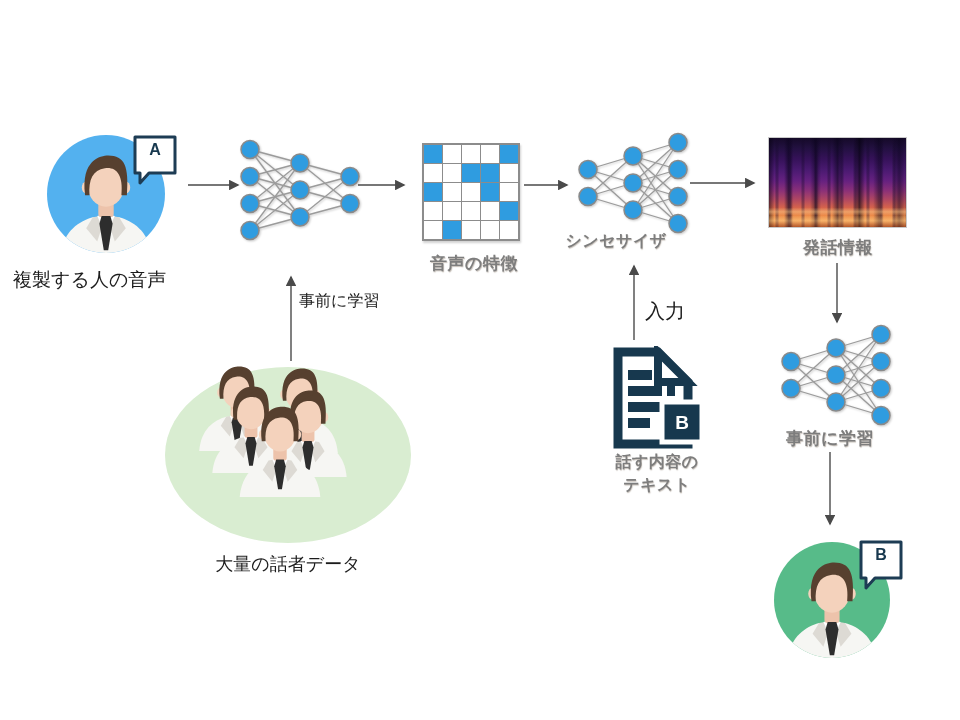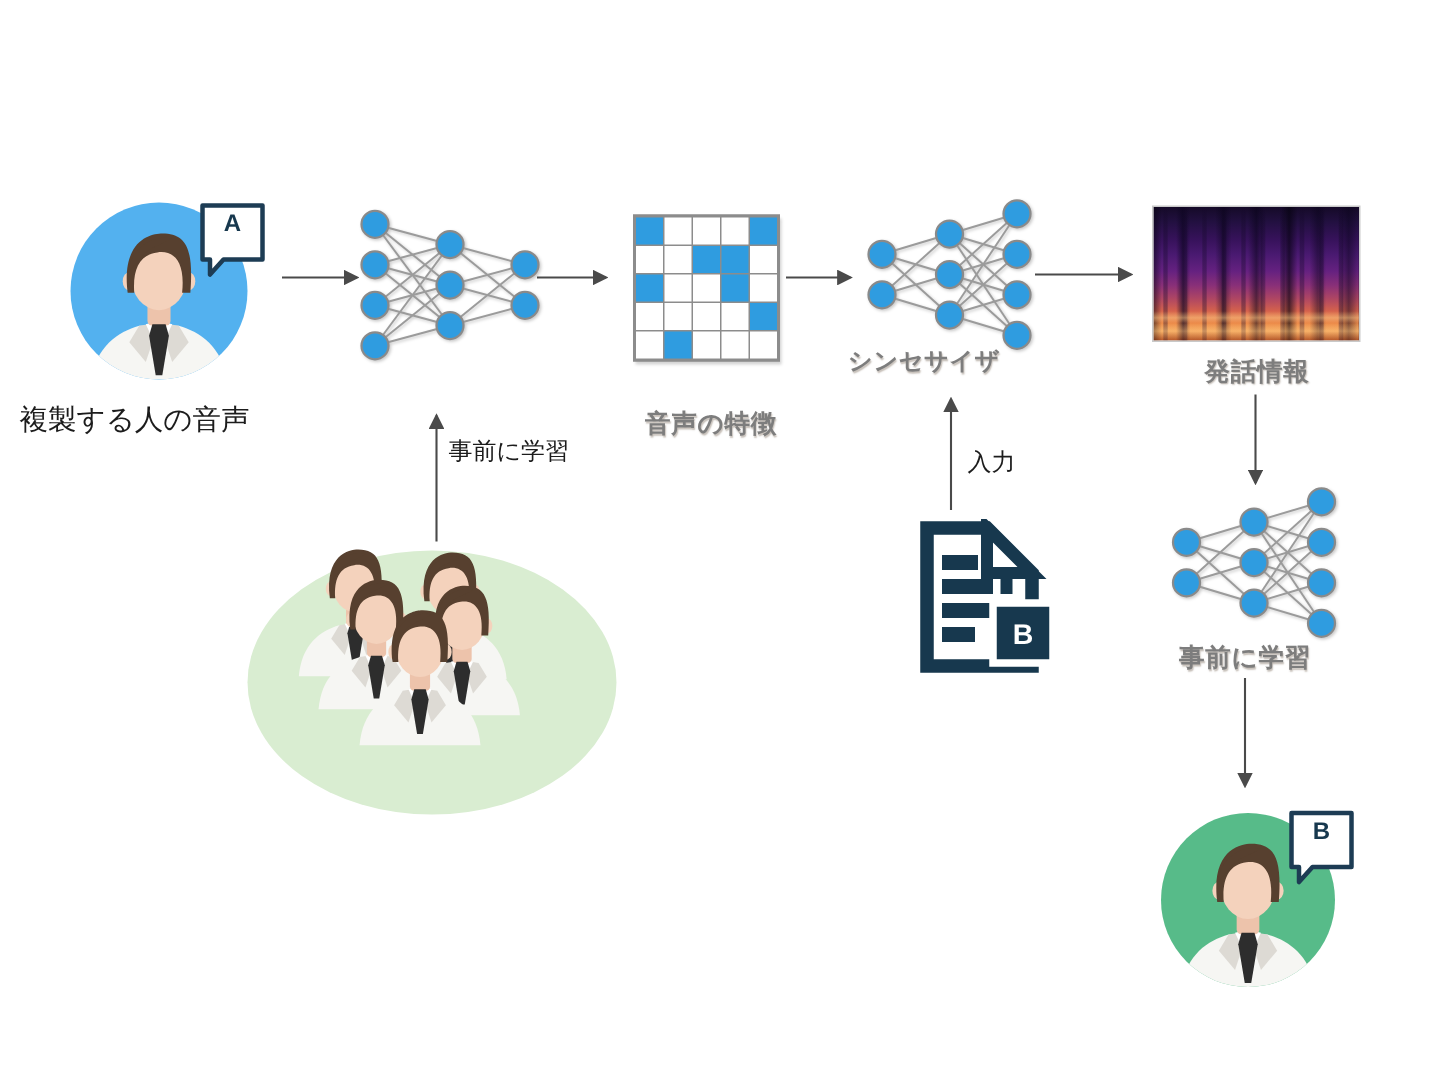--- a/index.html
+++ b/index.html
@@ -151,21 +151,21 @@
       <div class="cell"></div>
       <div class="cell"></div>
       <div class="cell"></div>
       <div class="cell on"></div>
       <div class="cell"></div>
       <div class="cell on"></div>
       <div class="cell"></div>
       <div class="cell"></div>
       <div class="cell"></div>
     </div>
-  <div class="abs lbl-gray" style="left:414px;top:252px;width:120px;margin-top:19px;">音声の特徴</div>
+  <div class="abs lbl-gray" style="left:414px;top:252px;width:120px;">音声の特徴</div>
 
   <svg class="abs" style="left:578px;top:118px;" width="110" height="130" data-nn="synthesizer">
       <g stroke="#9b9b9b" stroke-width="1.3">
         <line x1="10" y1="51.5" x2="55" y2="38"></line>
         <line x1="10" y1="51.5" x2="55" y2="65"></line>
         <line x1="10" y1="51.5" x2="55" y2="92"></line>
         <line x1="10" y1="78.5" x2="55" y2="38"></line>
         <line x1="10" y1="78.5" x2="55" y2="65"></line>
         <line x1="10" y1="78.5" x2="55" y2="92"></line>
         <line x1="55" y1="38" x2="100" y2="24.5"></line>
@@ -241,32 +241,37 @@
       <rect x="18" y="40" width="34" height="10"></rect>
       <rect x="57" y="40" width="8" height="10"></rect>
       <rect x="18" y="56" width="34" height="10"></rect>
       <rect x="18" y="72" width="22" height="10"></rect>
     </g>
     <g>
       <rect x="52" y="56" width="40" height="40" fill="#17384e" stroke="#ffffff" stroke-width="5"></rect>
       <text x="72" y="83" text-anchor="middle" font-size="19" font-weight="700" fill="#ffffff" font-family="Liberation Sans, DejaVu Sans, sans-serif">B</text>
     </g>
   </svg>
+  <div class="abs lbl-gray" style="left:597px;top:450px;width:120px;font-size:16px;line-height:1.45;">
+    <div>話す内容の</div>
+    <div>テキスト</div>
+  </div>
 
   <svg class="abs" style="left:163px;top:365px;" width="250" height="180">
     <ellipse cx="125" cy="90" rx="123" ry="88" fill="#d9edd1"></ellipse>
     <use href="#person" x="29" y="-4" width="90" height="90"></use>
     <use href="#person" x="92" y="-2" width="90" height="90"></use>
     <use href="#person" x="42" y="16" width="92" height="92"></use>
     <use href="#person" x="99" y="20" width="92" height="92"></use>
     <use href="#person" x="69" y="36" width="96" height="96"></use>
   </svg>
+  <div class="abs lbl-black" style="left:208px;top:552px;width:160px;text-align:center;font-size:18px;">大量の話者データ</div>
 
   <div class="abs lbl-black" style="left:299px;top:291px;font-size:16px;">事前に学習</div>
-  <div class="abs lbl-black" style="left:645px;top:298px;font-size:16px;">入力</div>
+  <div class="abs lbl-black" style="left:645px;top:298px;font-size:20px;">入力</div>
 
   <div class="abs avatar" style="left:774px;top:542px;width:116px;height:116px;background:#57bb89;">
     <svg width="116" height="116">
         <use href="#person" x="4" y="14" width="108" height="108"></use>
       </svg>
   </div>
   <div class="abs bubble" style="left:856px;top:538px;">
     <svg width="50" height="52">
       <path d="M5,4 H45 V40 H19 L10,50 V40 H5 Z" fill="#ffffff" stroke="#1d3c54" stroke-width="3" stroke-linejoin="round"></path>
     </svg>

